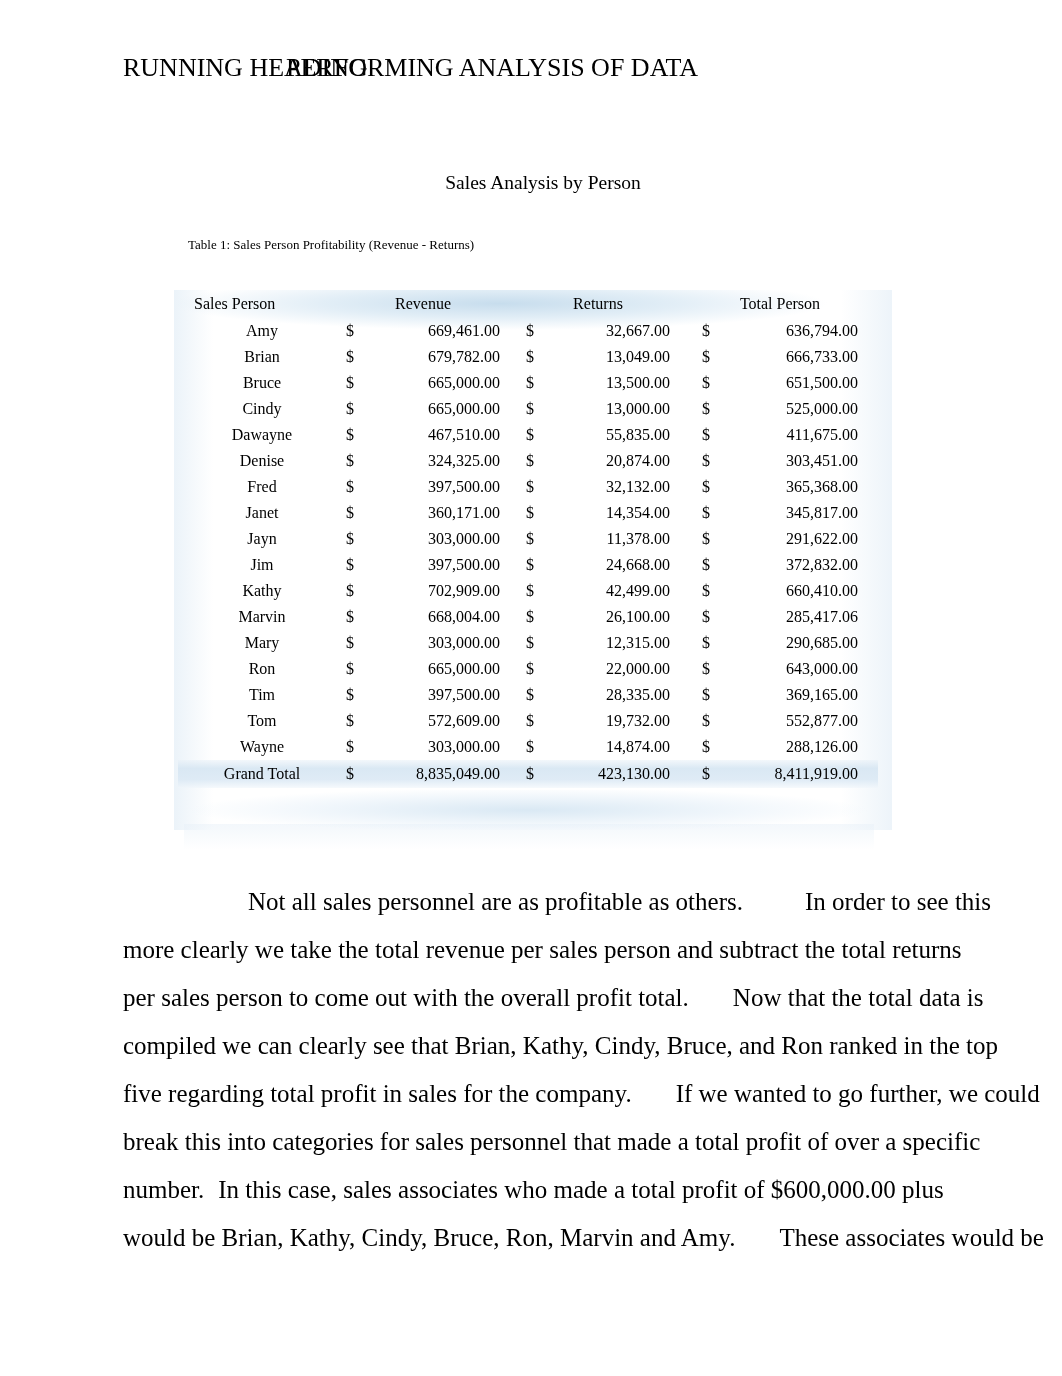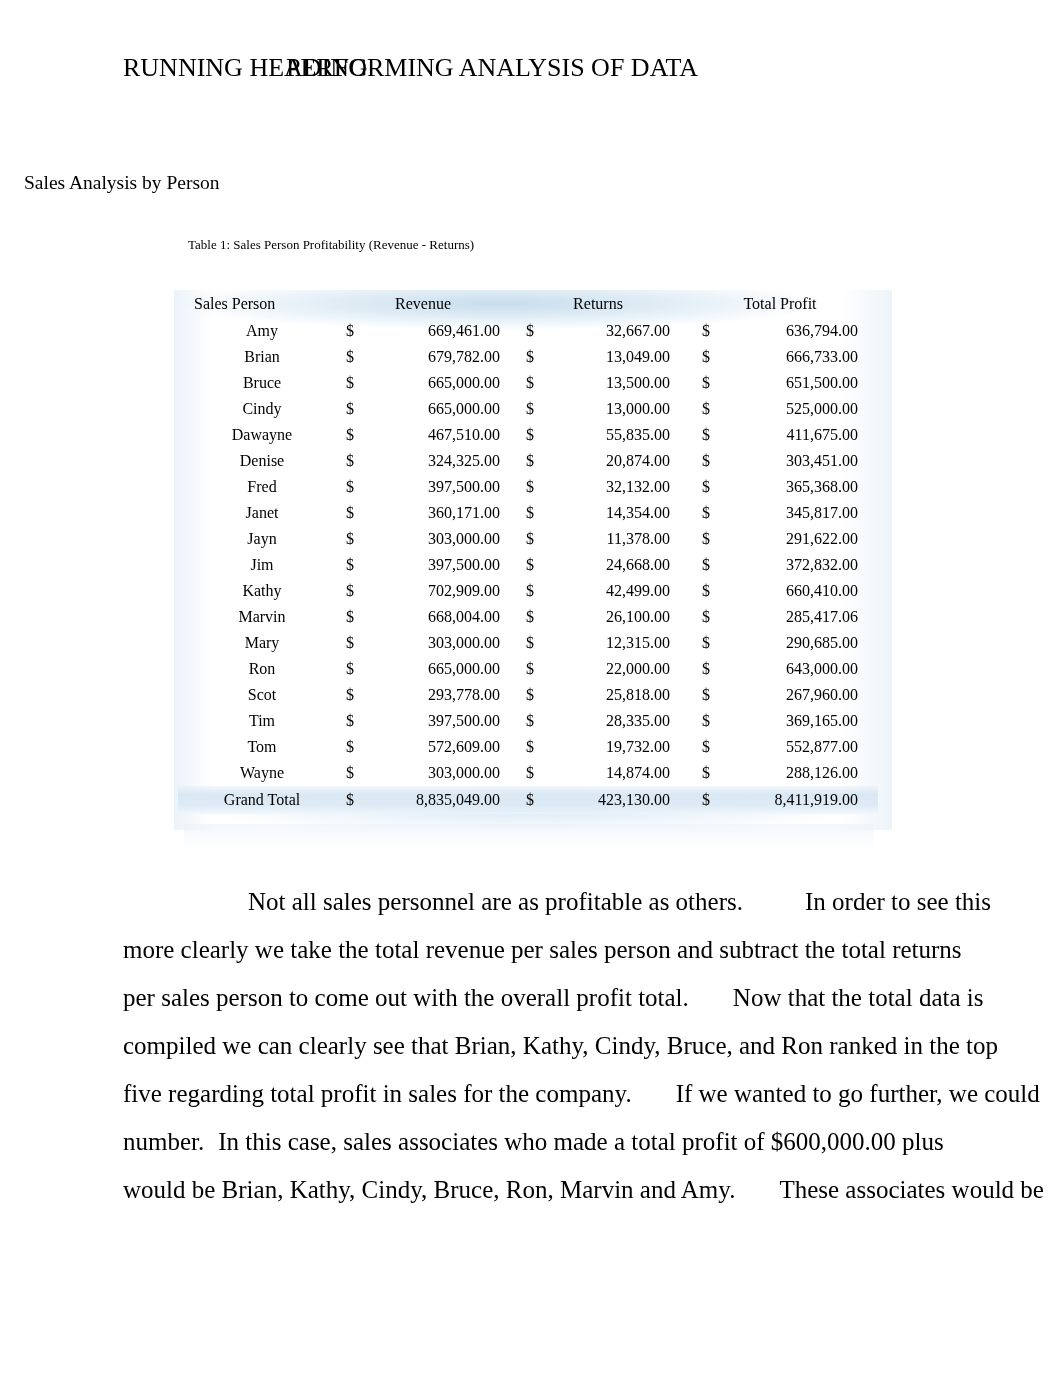--- a/index.html
+++ b/index.html
@@ -38,20 +38,21 @@
     left: 163px;
     top: 0;
   }
 
   
   .doc-title {
     position: absolute;
     top: 171px;
     left: 0;
     width: 1062px;
+    text-align: center;
     font-size: 19.5px;
     line-height: 24px;
   }
   .title-inner {
     display: inline-block;
     margin-left: 24px;
   }
 
   
   .table-caption {
@@ -221,21 +222,21 @@
         <col class="c-prof">
         <col class="c-pad">
     </colgroup>
     <thead>
       <tr class="header-row">
         <th class="h-name">Sales Person</th>
         <th colspan="2" class="h-rev">Revenue</th>
         <th></th>
         <th colspan="2" class="h-ret">Returns</th>
         <th></th>
-        <th colspan="2" class="h-prof">Total Profit</th>
+        <th colspan="2" class="h-prof">Total Person</th>
         <th></th>
       </tr>
     </thead>
     <tbody>
         <tr>
           <td class="cell-name">Amy</td>
           <td class="cell-dollar">$</td>
           <td class="cell-num">669,461.00</td>
           <td></td>
           <td class="cell-dollar">$</td>
@@ -395,32 +396,20 @@
           <td class="cell-num">665,000.00</td>
           <td></td>
           <td class="cell-dollar">$</td>
           <td class="cell-num">22,000.00</td>
           <td></td>
           <td class="cell-dollar">$</td>
           <td class="cell-num">643,000.00</td>
           <td></td>
         </tr>
         <tr>
-          <td class="cell-name">Scot</td>
-          <td class="cell-dollar">$</td>
-          <td class="cell-num">293,778.00</td>
-          <td></td>
-          <td class="cell-dollar">$</td>
-          <td class="cell-num">25,818.00</td>
-          <td></td>
-          <td class="cell-dollar">$</td>
-          <td class="cell-num">267,960.00</td>
-          <td></td>
-        </tr>
-        <tr>
           <td class="cell-name">Tim</td>
           <td class="cell-dollar">$</td>
           <td class="cell-num">397,500.00</td>
           <td></td>
           <td class="cell-dollar">$</td>
           <td class="cell-num">28,335.00</td>
           <td></td>
           <td class="cell-dollar">$</td>
           <td class="cell-num">369,165.00</td>
           <td></td>
@@ -475,18 +464,21 @@
   <div class="ln">
     <span>per sales person to come out with the overall profit total.</span><span class="gap-m"></span><span>Now that the total data is</span>
   </div>
   <div class="ln">
     <span>compiled we can clearly see that Brian, Kathy, Cindy, Bruce, and Ron ranked in the top</span>
   </div>
   <div class="ln">
     <span>five regarding total profit in sales for the company.</span><span class="gap-m"></span><span>If we wanted to go further, we could</span>
   </div>
   <div class="ln">
+    <span>break this into categories for sales personnel that made a total profit of over a specific</span>
+  </div>
+  <div class="ln">
     <span>number.</span><span class="gap-xs"></span><span>In this case, sales associates who made a total profit of $600,000.00 plus</span>
   </div>
   <div class="ln">
     <span>would be Brian, Kathy, Cindy, Bruce, Ron, Marvin and Amy.</span><span class="gap-m"></span><span>These associates would be</span>
   </div>
 </div>
 
 </body></html>

